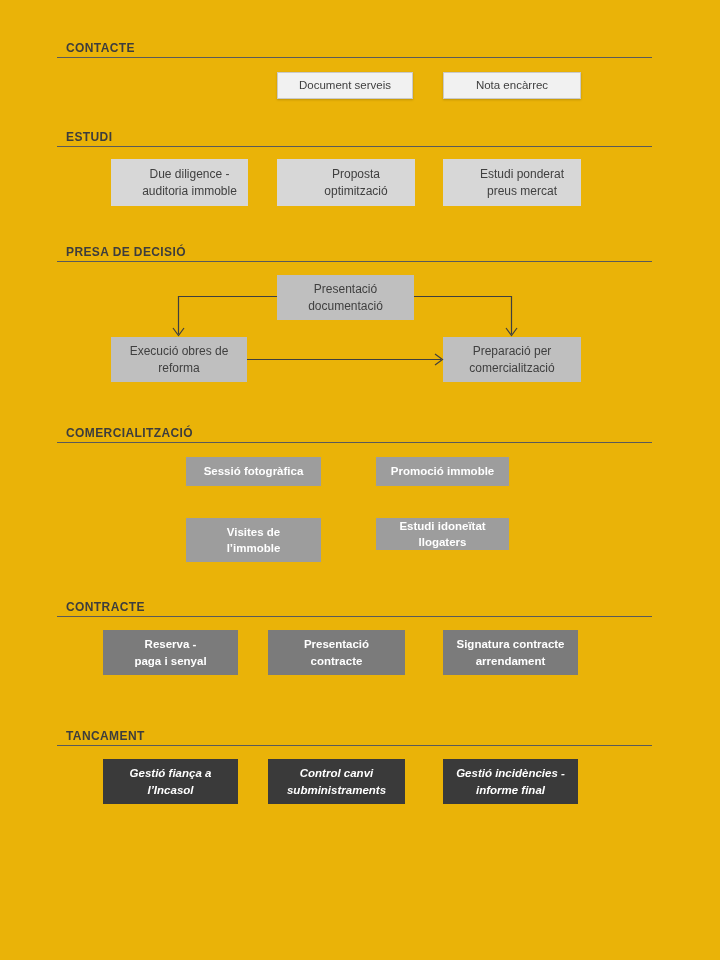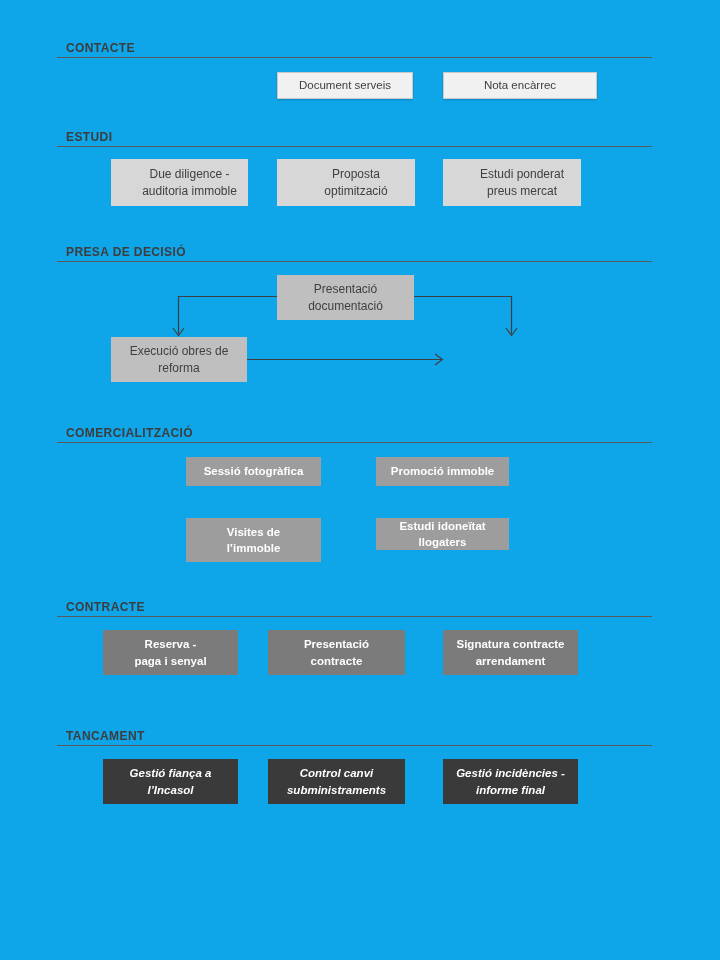--- a/index.html
+++ b/index.html
@@ -1,19 +1,19 @@
 <!DOCTYPE html>
 <html><head>
 <meta charset="utf-8">
 <style>
   html,body{margin:0;padding:0;background:#ffffff;}
   .slide{
     position:relative;
     width:720px;height:960px;
-    background:#0ea5e9;
+    background:#eab308;
     font-family:"Liberation Sans", sans-serif;
     overflow:hidden;
   }
   .section-title{
     position:absolute;
     left:66px;
     font-size:12px;
     font-weight:bold;
     letter-spacing:.4px;
     color:#3d3d3d;
@@ -47,37 +47,39 @@
   svg.connectors{position:absolute;left:0;top:0;pointer-events:none;}
 </style>
 </head>
 <body>
 
 <div class="slide">
 
   <div class="section-title" style="top:41px">CONTACTE</div>
   <div class="rule" style="top:57px"></div>
   <div class="pbox t1" style="left:277px;top:72px;width:136px;height:27px">Document serveis</div>
-  <div class="pbox t1" style="left:443px;top:72px;width:154px;height:27px">Nota encàrrec</div>
+  <div class="pbox t1" style="left:443px;top:72px;width:138px;height:27px">Nota encàrrec</div>
 
   <div class="section-title" style="top:130px">ESTUDI</div>
   <div class="rule" style="top:146px"></div>
   <div class="pbox t2" style="left:111px;top:159px;width:137px;height:47px">Due diligence -
 auditoria immoble</div>
   <div class="pbox t2" style="left:277px;top:159px;width:138px;height:47px">Proposta
 optimització</div>
   <div class="pbox t2" style="left:443px;top:159px;width:138px;height:47px">Estudi ponderat
 preus mercat</div>
 
   <div class="section-title" style="top:245px">PRESA DE DECISIÓ</div>
   <div class="rule" style="top:261px"></div>
   <div class="pbox t3" style="left:277px;top:275px;width:137px;height:45px">Presentació
 documentació</div>
   <div class="pbox t3" style="left:111px;top:337px;width:136px;height:45px">Execució obres de
 reforma</div>
+  <div class="pbox t3" style="left:443px;top:337px;width:138px;height:45px">Preparació per
+comercialització</div>
 
   <svg class="connectors" width="720" height="960" viewBox="0 0 720 960">
     <g stroke="#3f3f3f" stroke-width="1.2" fill="none">
       <path d="M 277 296.5 L 178.5 296.5 L 178.5 334"></path>
       <path d="M 173 328 L 178.5 335.5 L 184 328"></path>
       <path d="M 414 296.5 L 511.5 296.5 L 511.5 334"></path>
       <path d="M 506 328 L 511.5 335.5 L 517 328"></path>
       <path d="M 247 359.5 L 441 359.5"></path>
       <path d="M 435 354 L 442.5 359.5 L 435 365"></path>
     </g>

